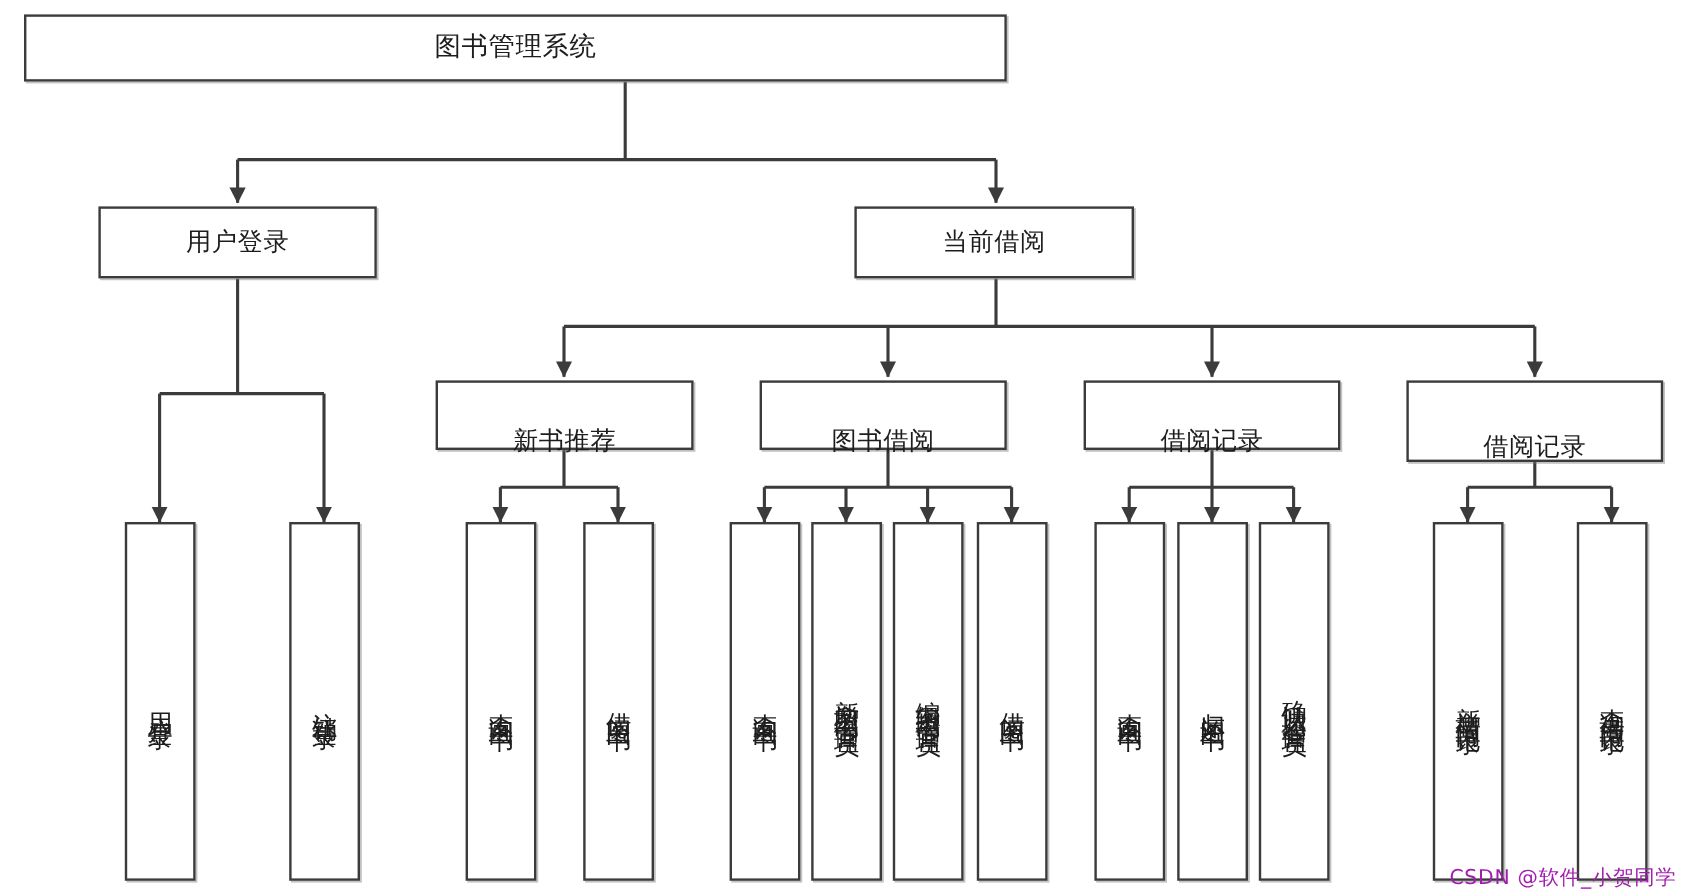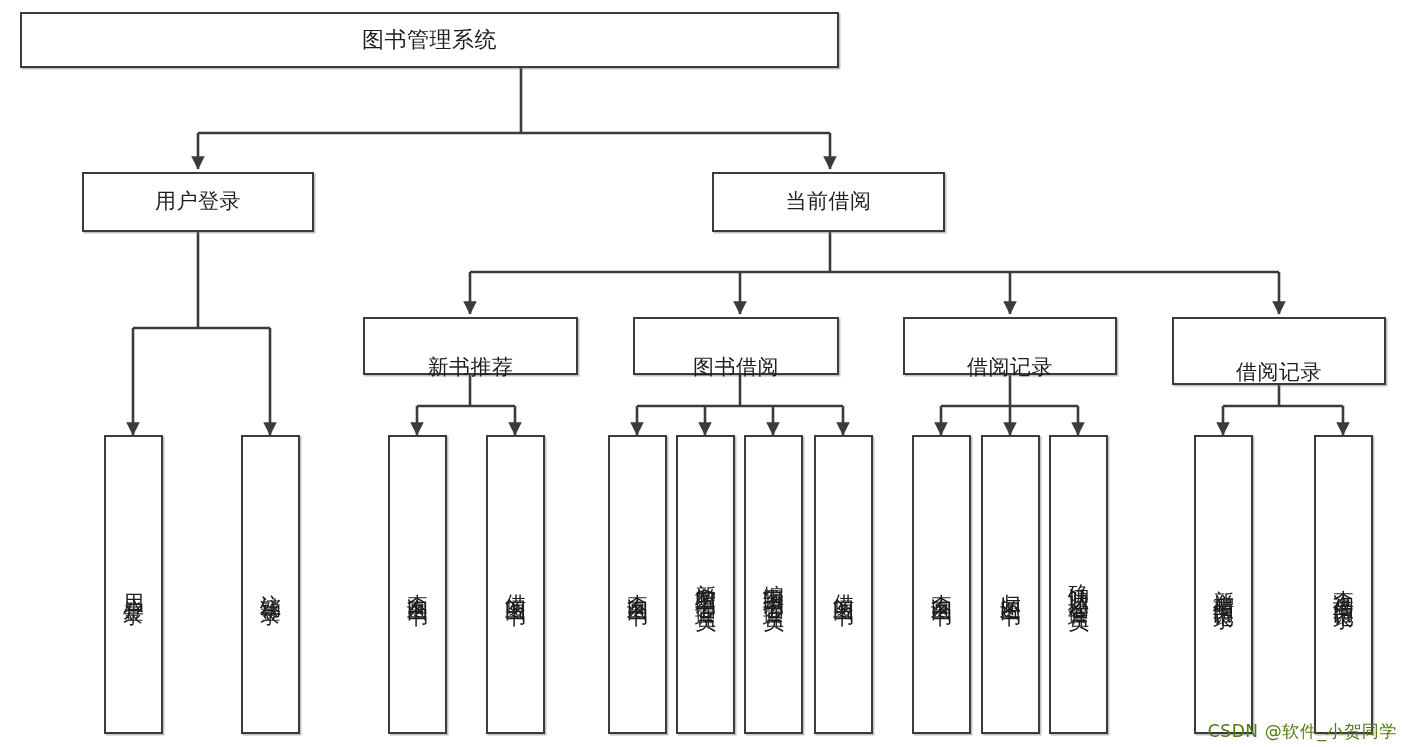--- a/index.html
+++ b/index.html
@@ -62,21 +62,21 @@
     font-size: 21px;
     line-height: 1.05;
     letter-spacing: 4px;
     white-space: nowrap;
     max-height: 100%;
   }
   .watermark {
     position: absolute;
     right: 8px;
     bottom: 4px;
-    color: #4d7c0f;
+    color: #a21caf;
     font-size: 17px;
     letter-spacing: 0.6px;
     white-space: nowrap;
     user-select: none;
   }
 </style>
 </head>
 <body>
 
 <div id="canvas">

